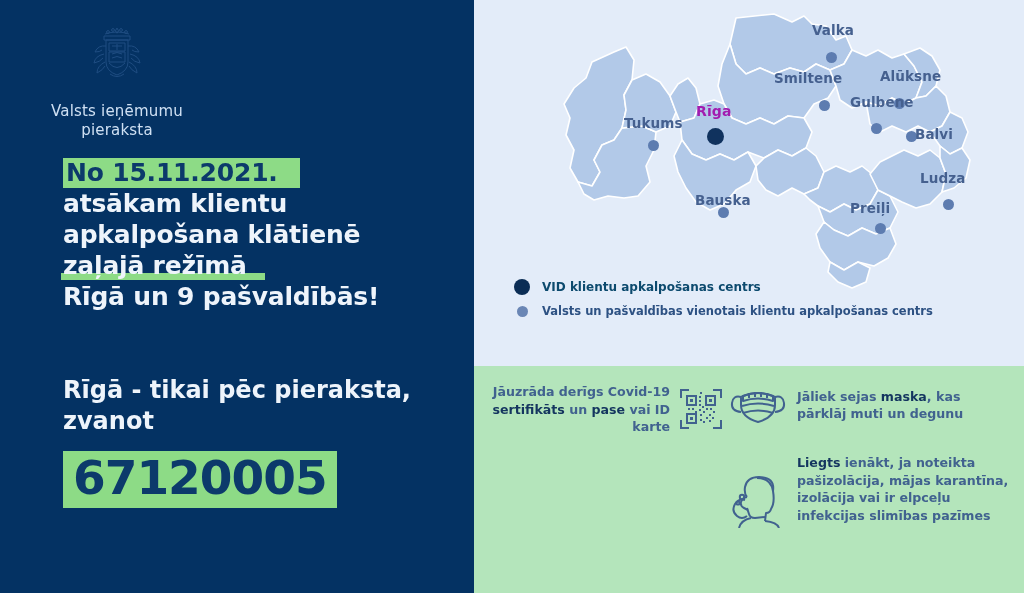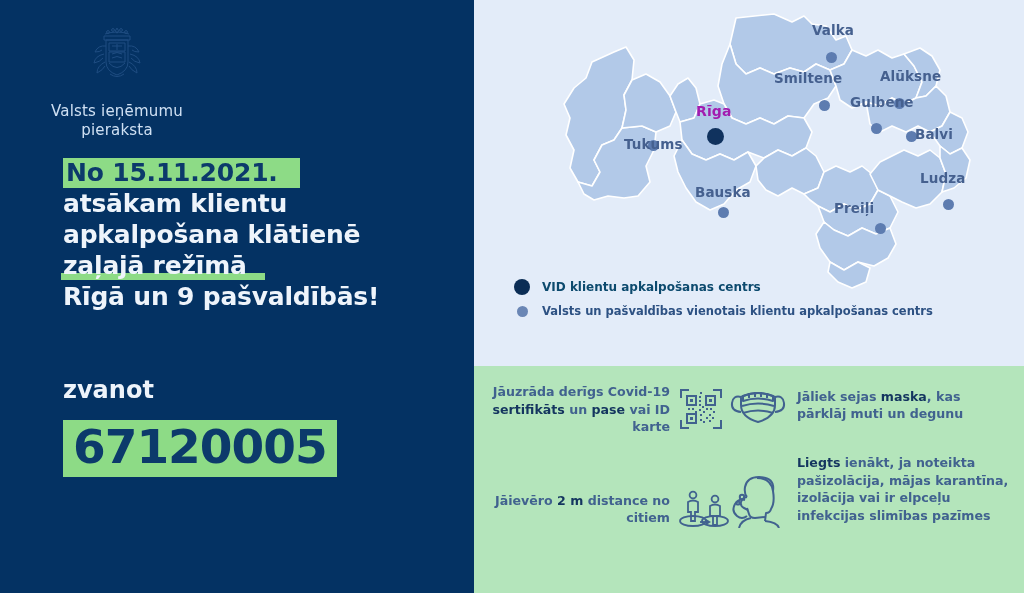--- a/index.html
+++ b/index.html
@@ -143,20 +143,21 @@
       </div>
       <div class="headline-line">atsākam klientu</div>
       <div class="headline-line">apkalpošana klātienē</div>
       <div class="headline-line u">
         <span class="hl-underline">zaļajā režīmā</span>
       </div>
       <div class="headline-line">Rīgā un 9 pašvaldībās!</div>
     </div>
 
     <div class="callout">
+      <div class="callout-line">Rīgā - tikai pēc pieraksta,</div>
       <div class="callout-line">zvanot</div>
       <div class="phone">67120005</div>
     </div>
   </div>
 
   <div class="map-panel">
     <svg class="map-svg" width="550" height="300" viewBox="0 0 550 300">
       <g fill="#b2c9e8" stroke="#ffffff" stroke-width="1.6" stroke-linejoin="round">
 
         <path d="M140 52 L152 47 L160 60 L158 80 L150 95 L152 110 L148 128 L140 140
@@ -242,29 +243,29 @@
     <div class="city">
       <span class="city-dot" style="left:432px;top:131px"></span>
       <span class="city-label" style="left:441px;top:126px">Balvi</span>
     </div>
     <div class="city">
       <span class="city-dot primary" style="left:233px;top:128px"></span>
       <span class="city-label primary" style="left:222px;top:103px">Rīga</span>
     </div>
     <div class="city">
       <span class="city-dot" style="left:174px;top:140px"></span>
-      <span class="city-label" style="left:150px;top:136px">Tukums</span>
+      <span class="city-label" style="left:150px;top:115px">Tukums</span>
     </div>
     <div class="city">
       <span class="city-dot" style="left:244px;top:207px"></span>
-      <span class="city-label" style="left:221px;top:184px">Bauska</span>
+      <span class="city-label" style="left:221px;top:192px">Bauska</span>
     </div>
     <div class="city">
       <span class="city-dot" style="left:401px;top:223px"></span>
-      <span class="city-label" style="left:360px;top:200px">Preiļi</span>
+      <span class="city-label" style="left:376px;top:200px">Preiļi</span>
     </div>
     <div class="city">
       <span class="city-dot" style="left:469px;top:199px"></span>
       <span class="city-label" style="left:446px;top:170px">Ludza</span>
     </div>
 
     <div class="legend">
       <div class="legend-row">
         <span class="legend-dot big"></span>
         <span class="legend-text">VID klientu apkalpošanas centrs</span>
@@ -313,37 +314,20 @@
           <rect x="22" y="33" width="2" height="2"></rect>
             <rect x="25" y="35" width="2" height="2"></rect>
           <rect x="14" y="22" width="2" height="2"></rect>
             <rect x="10" y="22" width="2" height="2"></rect>
           <rect x="17" y="25" width="2" height="2"></rect>
             <rect x="22" y="6" width="2" height="2"></rect>
         </g>
       </svg>
     </div>
 
-    <div class="rule" id="rule-dist">
-      <div class="rule-text">
-        <span>Jāievēro </span><b>2 m</b><span> distance no citiem</span>
-      </div>
-      <svg class="rule-icon" width="52" height="46" viewBox="0 0 52 46">
-        <g stroke="#41628f" stroke-width="1.8" fill="none">
-          <ellipse cx="15" cy="35" rx="13" ry="5"></ellipse>
-          <ellipse cx="37" cy="35" rx="13" ry="5"></ellipse>
-          <circle cx="15" cy="9" r="3.4"></circle>
-          <path d="M10 16 q5 -3 10 0 v10 h-3 v9 h-4 v-9 h-3z"></path>
-          <circle cx="37" cy="13" r="3.4"></circle>
-          <path d="M32 20 q5 -3 10 0 v10 h-3 v9 h-4 v-9 h-3z"></path>
-          <path d="M22 36 h8"></path>
-        </g>
-        <path d="M28 33 l5 3 -5 3z" fill="#41628f"></path>
-      </svg>
-    </div>
 
     <div class="rule" id="rule-mask">
       <svg class="rule-icon" width="58" height="44" viewBox="0 0 58 44">
         <g stroke="#41628f" stroke-width="2" fill="none" stroke-linejoin="round">
           <path d="M12 14 q17 -8 34 0 v8 q0 12 -17 17 q-17 -5 -17 -17z"></path>
           <path d="M12 14 q-8 -2 -9 6 q-1 8 9 9"></path>
           <path d="M46 14 q8 -2 9 6 q1 8 -9 9"></path>
           <path d="M14 13 q15 -6 30 0 v5 q-15 -5 -30 0z"></path>
           <path d="M13 23 q16 -5 32 0"></path>
           <path d="M14 30 q15 -5 30 0"></path>

